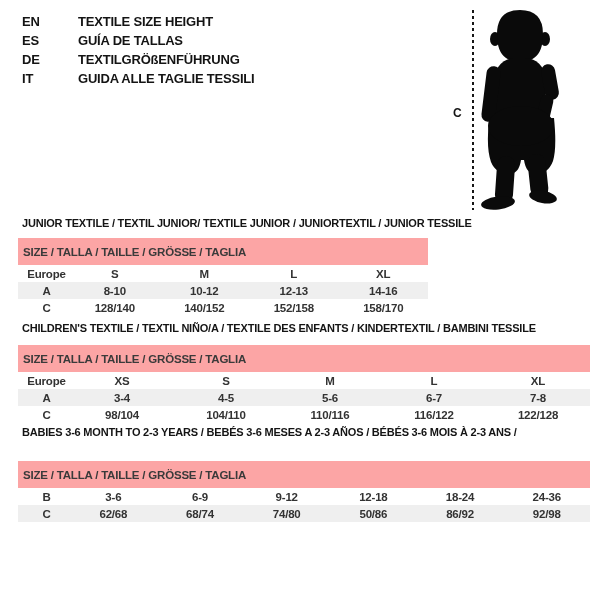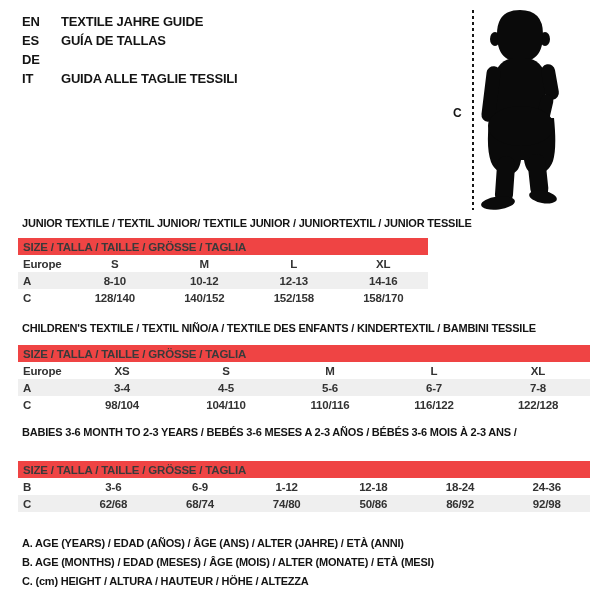--- a/index.html
+++ b/index.html
@@ -12,21 +12,21 @@
     color:#222;
     overflow:hidden;
   }
 
   
   .lang-block {
     position:absolute; top:12px; left:22px;
     font-weight:bold; font-size:13px; line-height:19px;
     color:#141414; letter-spacing:-0.2px;
   }
-  .lang-row { display:flex; }
+  .lang-row { display:flex;gap:17px; }
   .lang-code { width:39px; }
 
   
   .measure-line {
     position:absolute; left:472px; top:10px;
     width:2px; height:200px;
     background:repeating-linear-gradient(to bottom, #161616 0 3px, transparent 3px 6px);
   }
   .measure-label {
     position:absolute; left:453px; top:106px;
@@ -41,52 +41,53 @@
     color:#141414; letter-spacing:-0.2px; white-space:nowrap;
   }
 
   
   .size-table {
     position:absolute; left:18px;
     font-size:11.5px; font-weight:bold; letter-spacing:-0.2px;
     color:#333;
   }
   .size-table .bar {
-    height:17px; background:#ef4444;
+    height:27px; background:#fca5a5;
     display:flex; align-items:center;
     padding-left:5px; color:#3a3a3a;
   }
   .size-table .row { display:flex; height:17px; align-items:center; }
   .size-table .row.stripe { background:#efefef; }
   .size-table .cell { flex:1; text-align:center; }
-  .size-table .cell.label { flex:0 0 52px; text-align:left; padding-left:5px; }
+  .size-table .cell.label { flex:0 0 52px; text-align:center; padding-left:5px; }
 
   
   .footnotes {
     position:absolute; left:22px; top:534px;
     font-weight:bold; font-size:11px; line-height:19px;
     color:#141414; letter-spacing:-0.2px;
   }
 </style>
 </head>
 <body>
 
 <div class="page">
 
   <div class="lang-block">
     <div class="lang-row">
       <span class="lang-code">EN</span>
-      <span>TEXTILE JAHRE GUIDE</span>
+      <span>TEXTILE SIZE HEIGHT</span>
     </div>
     <div class="lang-row">
       <span class="lang-code">ES</span>
       <span>GUÍA DE TALLAS</span>
     </div>
     <div class="lang-row">
       <span class="lang-code">DE</span>
+      <span>TEXTILGRÖßENFÜHRUNG</span>
     </div>
     <div class="lang-row">
       <span class="lang-code">IT</span>
       <span>GUIDA ALLE TAGLIE TESSILI</span>
     </div>
   </div>
 
   <div class="measure-line"></div>
   <div class="measure-label">C</div>
   <svg class="baby-svg" width="92" height="202" viewBox="0 0 92 202" xmlns="http://www.w3.org/2000/svg">
@@ -172,35 +173,30 @@
 
   <div class="section-title" style="top:423px">
     <div>BABIES 3-6 MONTH TO 2-3 YEARS / BEBÉS 3-6 MESES A 2-3 AÑOS / BÉBÉS 3-6 MOIS À 2-3 ANS /</div>
   </div>
   <div class="size-table" style="top:461px;width:572px">
     <div class="bar">SIZE / TALLA / TAILLE / GRÖSSE / TAGLIA</div>
     <div class="row">
       <div class="cell label">B</div>
       <div class="cell">3-6</div>
       <div class="cell">6-9</div>
-      <div class="cell">1-12</div>
+      <div class="cell">9-12</div>
       <div class="cell">12-18</div>
       <div class="cell">18-24</div>
       <div class="cell">24-36</div>
     </div>
     <div class="row stripe">
       <div class="cell label">C</div>
       <div class="cell">62/68</div>
       <div class="cell">68/74</div>
       <div class="cell">74/80</div>
       <div class="cell">50/86</div>
       <div class="cell">86/92</div>
       <div class="cell">92/98</div>
     </div>
   </div>
 
-  <div class="footnotes">
-    <div>A. AGE (YEARS) / EDAD (AÑOS) / ÂGE (ANS) / ALTER (JAHRE) / ETÀ (ANNI)</div>
-    <div>B. AGE (MONTHS) / EDAD (MESES) / ÂGE (MOIS) / ALTER (MONATE) / ETÀ (MESI)</div>
-    <div>C. (cm) HEIGHT / ALTURA / HAUTEUR / HÖHE / ALTEZZA</div>
-  </div>
 
 </div>
 
 </body></html>

